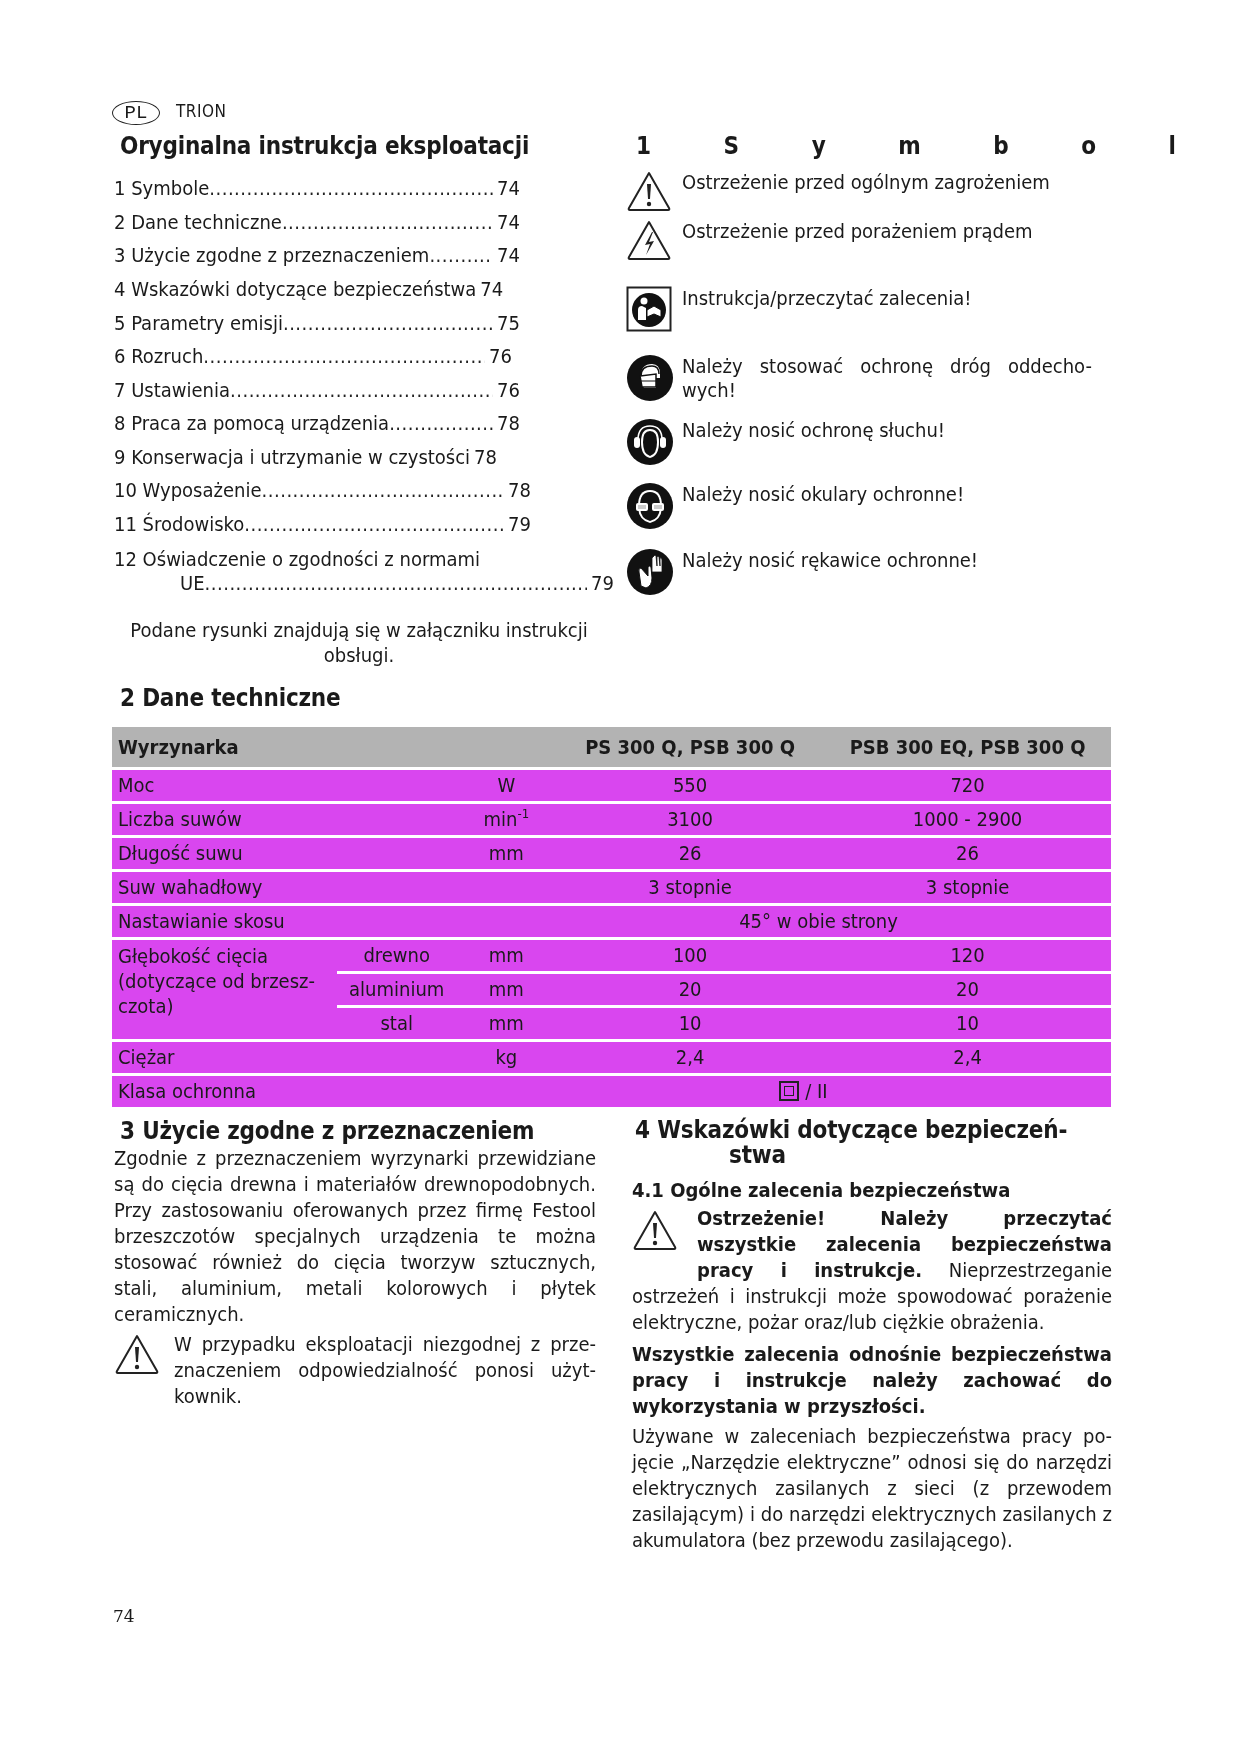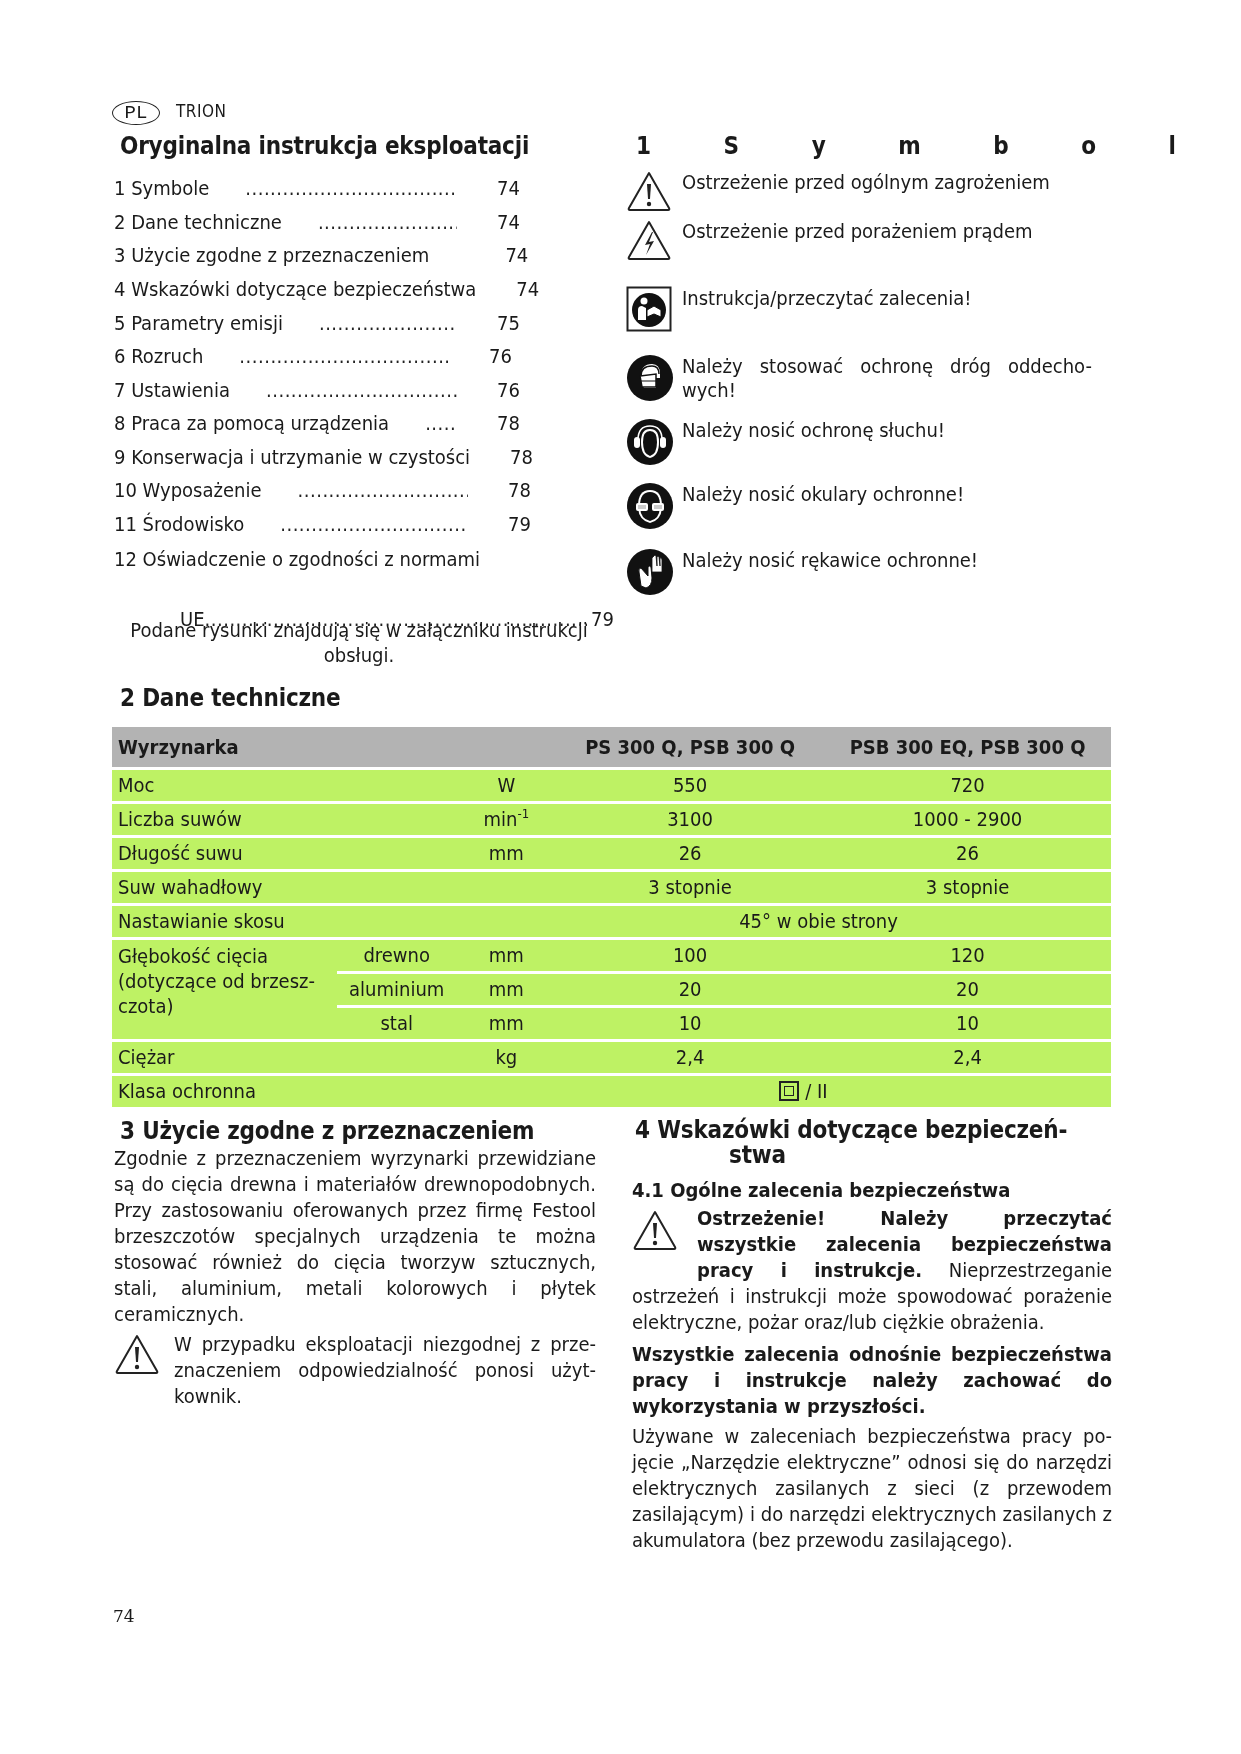--- a/index.html
+++ b/index.html
@@ -9,21 +9,21 @@
   .bold { font-weight: bold; }
 
   
   .pl-badge { left: 112px; top: 101px; width: 48px; height: 24px; border: 1.5px solid #222; border-radius: 50%;
               font-size: 19px; line-height: 23px; text-align: center; box-sizing: border-box; font-family: Liberation Mono, monospace; }
   .brand { left: 176px; top: 101px; font-size: 17px; letter-spacing: 0.5px; }
   .main-title { left: 120px; top: 132px; font-size: 24px; font-weight: bold; letter-spacing: -0.2px; }
 
   
   .toc { left: 114px; top: 176px; width: 406px; }
-  .toc-row { display: flex; font-size: 20px; line-height: 24px; height: 33.5px; white-space: nowrap; gap: 36px; }
+  .toc-row { display: flex; font-size: 20px; line-height: 24px; height: 33.5px; white-space: nowrap; }
   .toc-row .lbl { flex: 0 0 auto; }
   .toc-row .dots { flex: 1 1 auto; overflow: hidden; color: #222; }
   .toc-row .dots::before { content: "................................................................................................"; letter-spacing: 0.5px; }
   .toc-row .pg { flex: 0 0 auto; padding-left: 4px; }
   .toc-row.wrap { height: auto; flex-direction: column; }
   .toc-row.wrap .second { display: flex; padding-left: 66px; width: 500px; box-sizing: border-box; }
 
   .note { left: 114px; top: 618px; width: 490px; }
   .h2 { font-size: 24px; font-weight: bold; letter-spacing: -0.2px; }
 
@@ -31,21 +31,21 @@
   .sym-title { left: 636px; top: 132px; width: 540px; font-size: 24px; font-weight: bold; display: flex; justify-content: space-between; }
   .sym-list { left: 626px; top: 170px; width: 480px; }
   .sym { position: absolute; left: 0; display: flex; }
   .sym .ico { width: 56px; flex: 0 0 56px; }
   .sym .label { font-size: 20px; line-height: 24px; width: 410px; text-align: justify; }
 
   
   .spec-table { left: 112px; top: 727px; width: 999px; border-collapse: collapse; font-size: 20px; }
   .spec-table td, .spec-table th { padding: 0; height: 31px; line-height: 31px; border-top: 3px solid #ffffff; }
   .spec-table thead th { background: #b3b3b3; height: 40px; line-height: 40px; font-weight: bold; border-top: none; }
-  .spec-table tbody td { background: #bef264; }
+  .spec-table tbody td { background: #d946ef; }
   .c-name { text-align: left; padding-left: 6px !important; width: 220px; }
   .c-sub { text-align: center; width: 120px; }
   .c-unit { text-align: center; width: 100px; }
   .c-a { text-align: center; width: 270px; }
   .c-b { text-align: center; width: 289px; }
   .spec-table .multi { vertical-align: top; line-height: 25px; padding-top: 4px !important; }
   .dbl-ins { display: inline-block; width: 20px; height: 20px; border: 2px solid #222; box-sizing: border-box; vertical-align: -3px; position: relative; }
   .dbl-ins::after { content: ""; position: absolute; left: 3px; top: 3px; width: 10px; height: 10px; border: 1.5px solid #222; box-sizing: border-box; }
 
   

